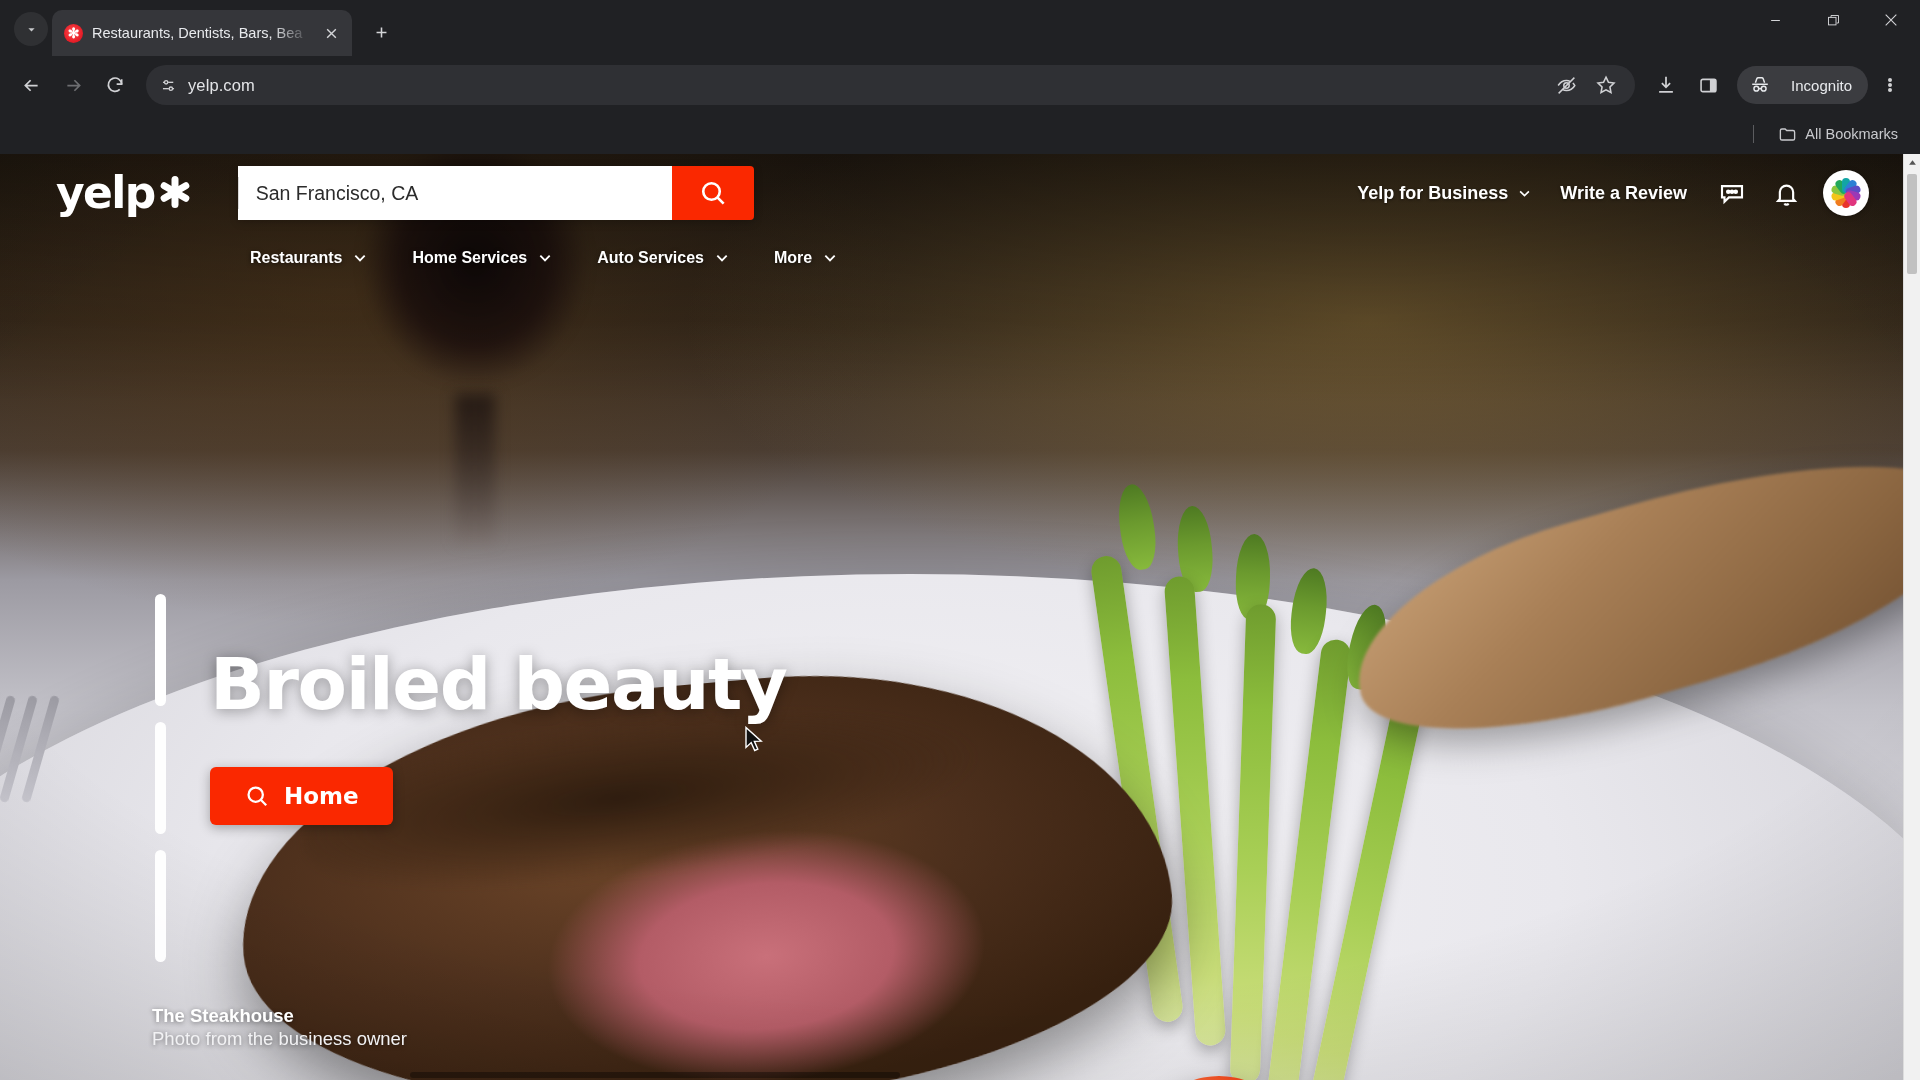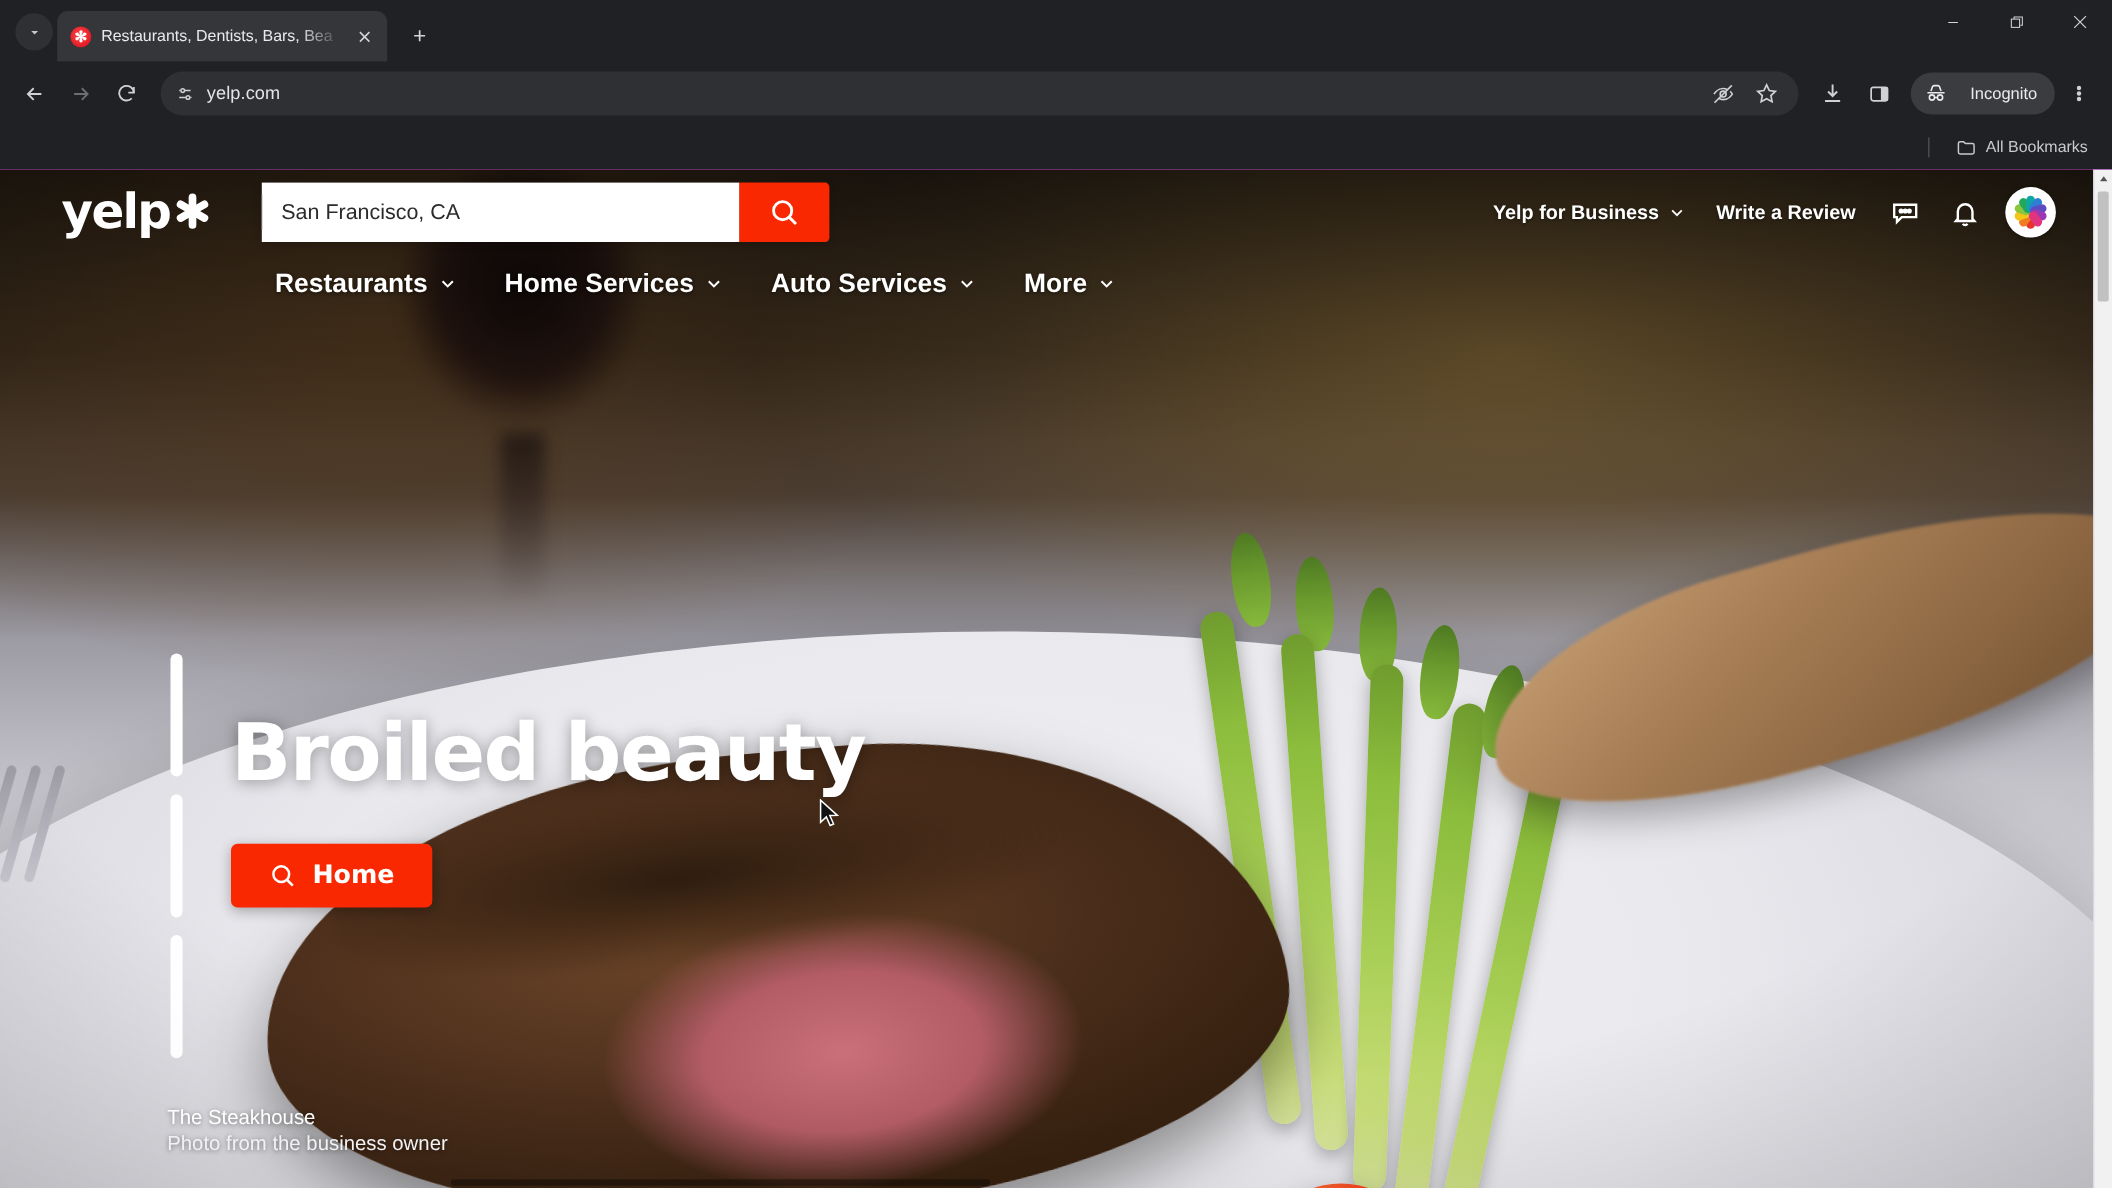--- a/index.html
+++ b/index.html
@@ -87,21 +87,21 @@
 
   .bookmarkbar {
     height:40px; background:#202124; display:flex; align-items:center;
     justify-content:flex-end; padding-right:14px; gap:0;
   }
   .bm-sep { width:1px; height:18px; background:#5b5c5f; margin-right:16px; }
   .all-bm { display:flex; align-items:center; gap:8px; padding:5px 8px; border-radius:6px; cursor:pointer; }
   .all-bm span { color:#c9cace; font-size:14.5px; }
 
   
-  .viewport { flex:1; position:relative; overflow:hidden; background:#d946ef; }
+  .viewport { flex:1; position:relative; overflow:hidden; background:#ef4444; }
 
   .hero {
     position:absolute; inset:0 17px 0 0;
     background:
       radial-gradient(ellipse 60% 50% at 72% 18%, rgba(150,120,60,.55) 0%, rgba(0,0,0,0) 60%),
       radial-gradient(ellipse 45% 55% at 18% 15%, rgba(90,62,30,.6) 0%, rgba(0,0,0,0) 65%),
       linear-gradient(180deg, #2a2016 0%, #30251a 18%, #4a3d33 32%, #9c9aa2 46%, #c3c2c9 60%, #d8d7dd 74%, #e2e1e6 100%);
     overflow:hidden;
   }
   
@@ -241,21 +241,21 @@
     position:absolute; left:50%; top:50%; width:8px; height:15px; border-radius:4px;
     transform-origin:50% 0%;
   }
 
   
   .cat-nav {
     position:absolute; left:0; right:17px; top:78px; height:52px;
     display:flex; align-items:center; padding-left:228px; gap:0; z-index:6;
   }
   .cat-item {
-    color:#fff; font-size:24px; font-weight:bold; padding:8px 22px; cursor:pointer;
+    color:#fff; font-size:16px; font-weight:bold; padding:8px 22px; cursor:pointer;
     display:flex; align-items:center; gap:10px; text-shadow:0 1px 4px rgba(0,0,0,.6);justify-content:center;
   }
   .chev { display:inline-block; }
 
   
   .hero-bars { position:absolute; left:155px; top:440px; display:flex; flex-direction:column; gap:16px; z-index:5; }
   .hero-bars i { display:block; width:11px; border-radius:6px; background:#fff; }
   .hero-bars i.b1 { height:112px; }
   .hero-bars i.b2 { height:112px; opacity:.95; }
   .hero-bars i.b3 { height:112px; opacity:.95; }
@@ -266,21 +266,21 @@
     text-shadow:0 2px 14px rgba(0,0,0,.35); font-family:"DejaVu Sans", sans-serif;
   }
   .hero-cta {
     margin-top:44px; background:#fa2800; border:0; border-radius:6px; height:58px;
     padding:0 34px; display:inline-flex; align-items:center; gap:14px; cursor:pointer;
     box-shadow:0 3px 12px rgba(0,0,0,.3);
   }
   .hero-cta span { color:#fff; font-size:23px; font-weight:bold; font-family:"DejaVu Sans", sans-serif; }
 
   .hero-caption { position:absolute; left:152px; bottom:30px; z-index:5; }
-  .cap-title { color:#fff; font-size:18.5px; font-weight:normal; text-shadow:0 1px 5px rgba(0,0,0,.45); }
+  .cap-title { color:#fff; font-size:18.5px; font-weight:bold; text-shadow:0 1px 5px rgba(0,0,0,.45); }
   .cap-sub { color:#f2f2f4; font-size:18.5px; margin-top:1px; text-shadow:0 1px 5px rgba(0,0,0,.45); }
 
   
   .scrollbar {
     position:absolute; right:0; top:0; bottom:0; width:17px; background:#f1f1f1;
     border-left:1px solid #dcdcdc; z-index:9;
   }
   .sb-arrow { height:17px; display:flex; align-items:center; justify-content:center; cursor:pointer; }
   .sb-thumb {
     position:absolute; left:3px; right:3px; top:20px; height:100px; background:#c1c1c1;

